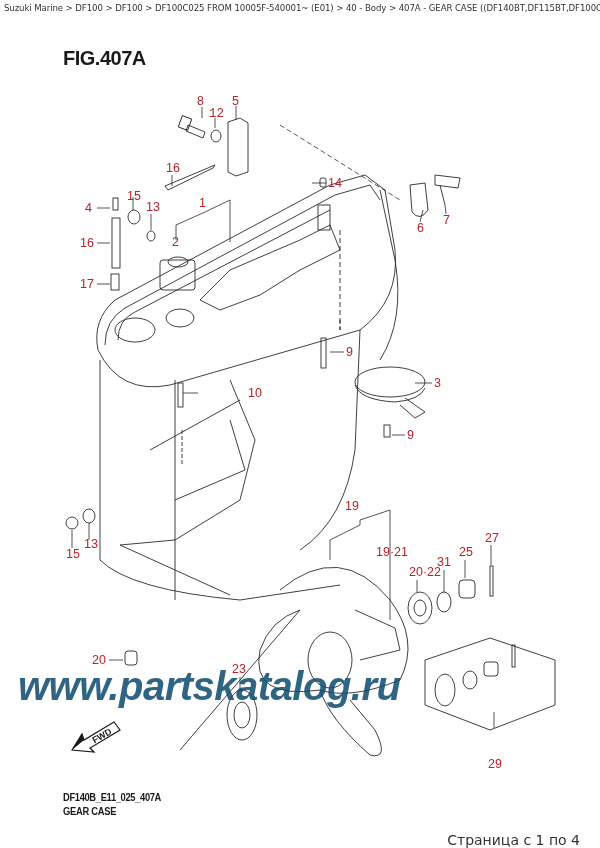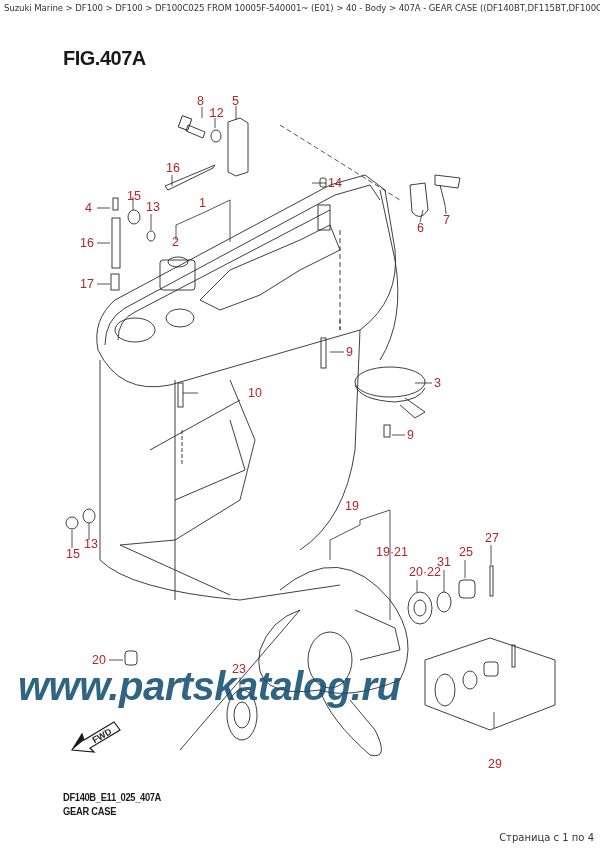--- a/index.html
+++ b/index.html
@@ -4,21 +4,21 @@
 <style>
   html, body { margin: 0; padding: 0; background: #ffffff; }
   body { width: 600px; height: 848px; position: relative; overflow: hidden; font-family: "DejaVu Sans", sans-serif; }
   .breadcrumb { position: absolute; left: 4px; top: 3px; font-size: 8.6px; color: #333333; white-space: nowrap; letter-spacing: -0.1px; }
   .fig-title { position: absolute; left: 63px; top: 47px; font-size: 20px; font-weight: bold; color: #1a1a1a; font-family: "Liberation Sans", sans-serif; letter-spacing: -0.5px; }
   .diagram { position: absolute; left: 0; top: 0; width: 600px; height: 848px; }
   .callout { position: absolute; font-size: 12.5px; color: #b8232a; font-family: "Liberation Sans", sans-serif; line-height: 1; white-space: nowrap; }
   .watermark { position: absolute; left: 18px; top: 664px; font-size: 40px; font-weight: bold; font-style: italic; color: #0c4a6e; opacity: 0.85; font-family: "Liberation Sans", sans-serif; white-space: nowrap; letter-spacing: -0.5px; }
   .footer-code { position: absolute; left: 63px; top: 791px; font-size: 11px; font-weight: bold; color: #1a1a1a; font-family: "Liberation Sans", sans-serif; letter-spacing: -0.4px; transform: scaleX(0.85); transform-origin: left; }
   .footer-name { position: absolute; left: 63px; top: 805px; font-size: 11px; font-weight: bold; color: #1a1a1a; font-family: "Liberation Sans", sans-serif; letter-spacing: -0.3px; transform: scaleX(0.85); transform-origin: left; }
-  .page-info { position: absolute; right: 6px; top: 832px; font-size: 10px; color: #333333; }
+  .page-info { position: absolute; right: 20px; top: 832px; font-size: 14px; color: #333333; }
   .fwd { position: absolute; left: 70px; top: 712px; }
 </style>
 </head>
 <body>
 
 <div class="breadcrumb">Suzuki Marine &gt; DF100 &gt; DF100 &gt; DF100C025 FROM 10005F-540001~ (E01) &gt; 40 - Body &gt; 407A - GEAR CASE ((DF140BT,DF115BT,DF100C):(E01,E11))</div>
 <div class="fig-title">FIG.407A</div>
 
 <svg class="diagram" viewBox="0 0 600 848" xmlns="http://www.w3.org/2000/svg" fill="none" stroke="#2a2a2a" stroke-width="0.9">
 

